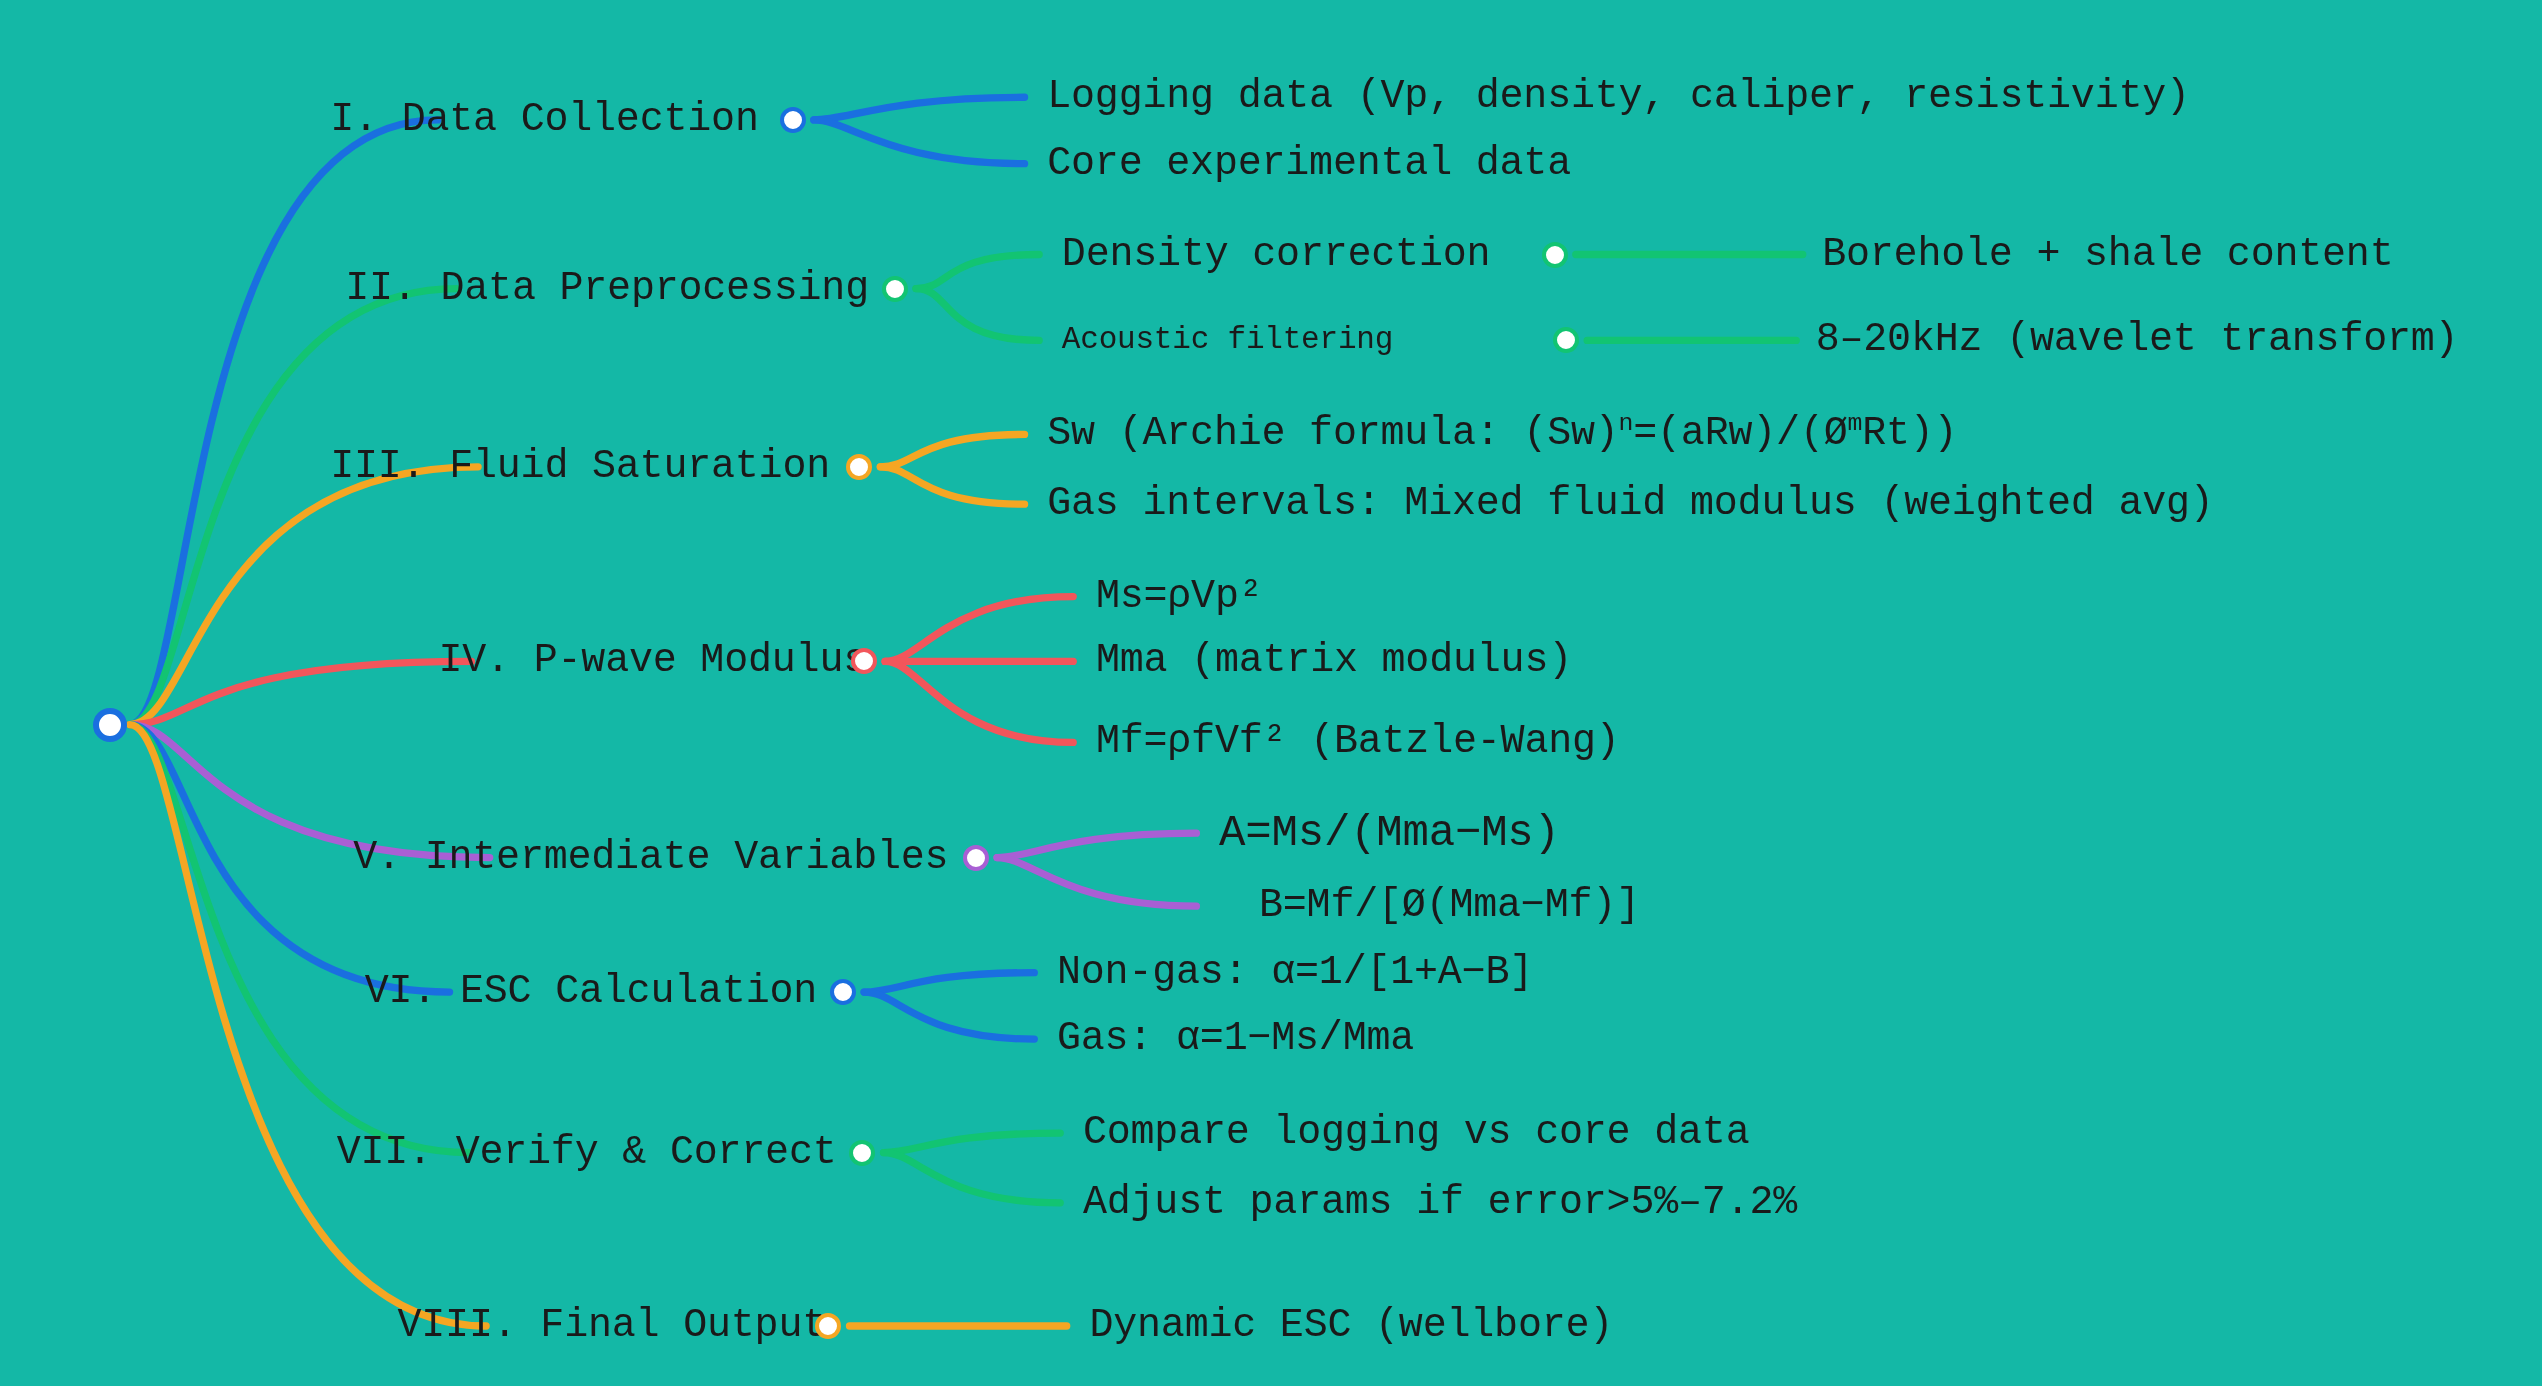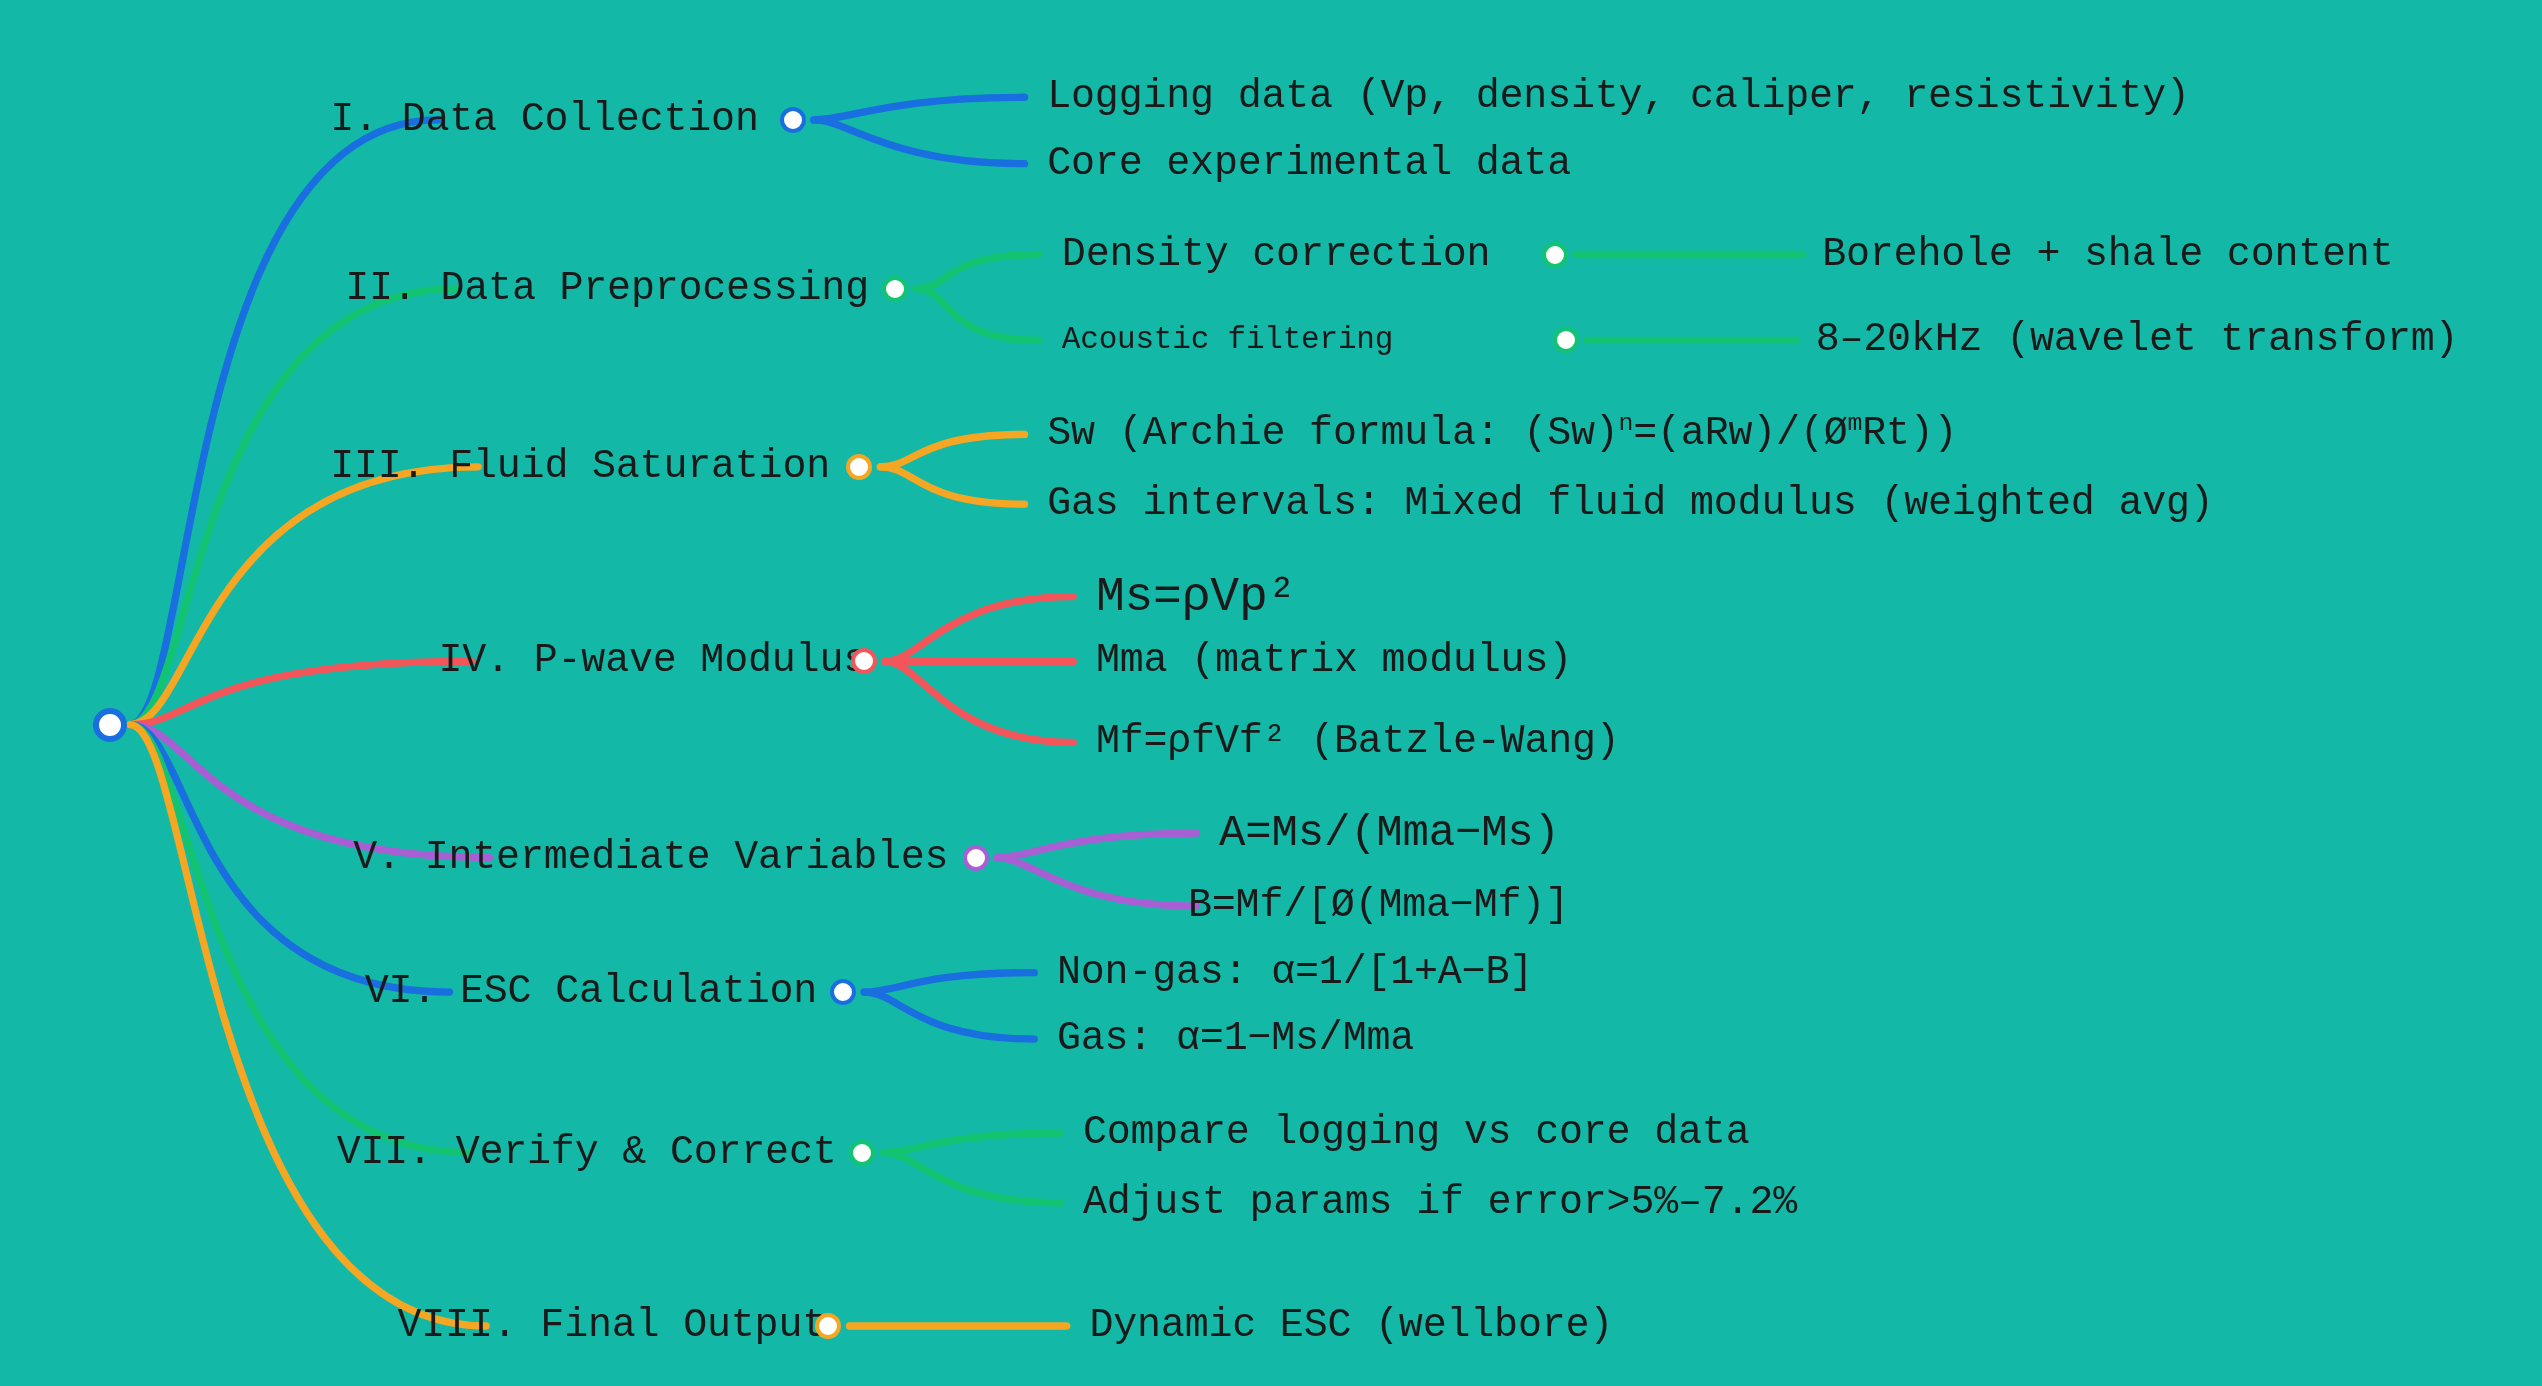--- a/index.html
+++ b/index.html
@@ -105,27 +105,27 @@
       <div class="node-label right" style="left: 1822.2px; top: 254.505px; font-size: 40px;">Borehole + shale content</div>
       <div class="node-label right" style="left: 1061.87px; top: 340.421px; font-size: 31px;">Acoustic filtering</div>
       <div class="ring" style="left: 1566.05px; top: 340.421px; border: 4px solid rgb(18, 196, 114);"></div>
       <div class="node-label right" style="left: 1815.71px; top: 340.421px; font-size: 40px;">8–20kHz (wavelet transform)</div>
       <div class="node-label lefty" style="left: 830.041px; top: 466.863px; font-size: 40px;">III. Fluid Saturation</div>
       <div class="ring" style="left: 859.222px; top: 466.863px; border: 4px solid rgb(245, 166, 35);"></div>
       <div class="node-label right" style="left: 1047.28px; top: 434.442px; font-size: 40px;">Sw (Archie formula: (Sw)<sup class="sm">n</sup>=(aRw)/(Ø<sup class="sm">m</sup>Rt))</div>
       <div class="node-label right" style="left: 1047.28px; top: 504.147px; font-size: 40px;">Gas intervals: Mixed fluid modulus (weighted avg)</div>
       <div class="node-label lefty" style="left: 867px; top: 661.389px; font-size: 40px;">IV. P-wave Modulus</div>
       <div class="ring" style="left: 864.085px; top: 661.389px; border: 4px solid rgb(242, 86, 91);"></div>
-      <div class="node-label right" style="left: 1095.91px; top: 596.547px; font-size: 48px;">Ms=ρVp²</div>
+      <div class="node-label right" style="left: 1095.91px; top: 596.547px; font-size: 40px;">Ms=ρVp²</div>
       <div class="node-label right" style="left: 1095.91px; top: 661.389px; font-size: 40px;">Mma (matrix modulus)</div>
       <div class="node-label right" style="left: 1095.91px; top: 742.442px; font-size: 40px;">Mf=ρfVf² (Batzle-Wang)</div>
       <div class="node-label lefty" style="left: 948.386px; top: 857.537px; font-size: 40px;">V. Intermediate Variables</div>
       <div class="ring" style="left: 975.946px; top: 857.537px; border: 4px solid rgb(169, 95, 212);"></div>
       <div class="node-label right" style="left: 1219.12px; top: 833.221px; font-size: 44px;">A=Ms/(Mma−Ms)</div>
-      <div class="node-label right" style="left: 1188px; top: 906.168px; font-size: 40px;">B=Mf/[Ø(Mma−Mf)]</div>
+      <div class="node-label right" style="left: 1259px; top: 906.168px; font-size: 40px;">B=Mf/[Ø(Mma−Mf)]</div>
       <div class="node-label lefty" style="left: 817.071px; top: 992.084px; font-size: 40px;">VI. ESC Calculation</div>
       <div class="ring" style="left: 843.01px; top: 992.084px; border: 4px solid rgb(26, 111, 224);"></div>
       <div class="node-label right" style="left: 1057.01px; top: 972.632px; font-size: 40px;">Non-gas: α=1/[1+A−B]</div>
       <div class="node-label right" style="left: 1057.01px; top: 1039.09px; font-size: 40px;">Gas: α=1−Ms/Mma</div>
       <div class="node-label lefty" style="left: 836.526px; top: 1152.57px; font-size: 40px;">VII. Verify &amp; Correct</div>
       <div class="ring" style="left: 862.464px; top: 1152.57px; border: 4px solid rgb(18, 196, 114);"></div>
       <div class="node-label right" style="left: 1082.94px; top: 1133.12px; font-size: 40px;">Compare logging vs core data</div>
       <div class="node-label right" style="left: 1082.94px; top: 1202.82px; font-size: 40px;">Adjust params if error&gt;5%–7.2%</div>
       <div class="node-label lefty" style="left: 826px; top: 1326.02px; font-size: 40px;">VIII. Final Output</div>
       <div class="ring" style="left: 828.42px; top: 1326.02px; border: 4px solid rgb(245, 166, 35);"></div>

